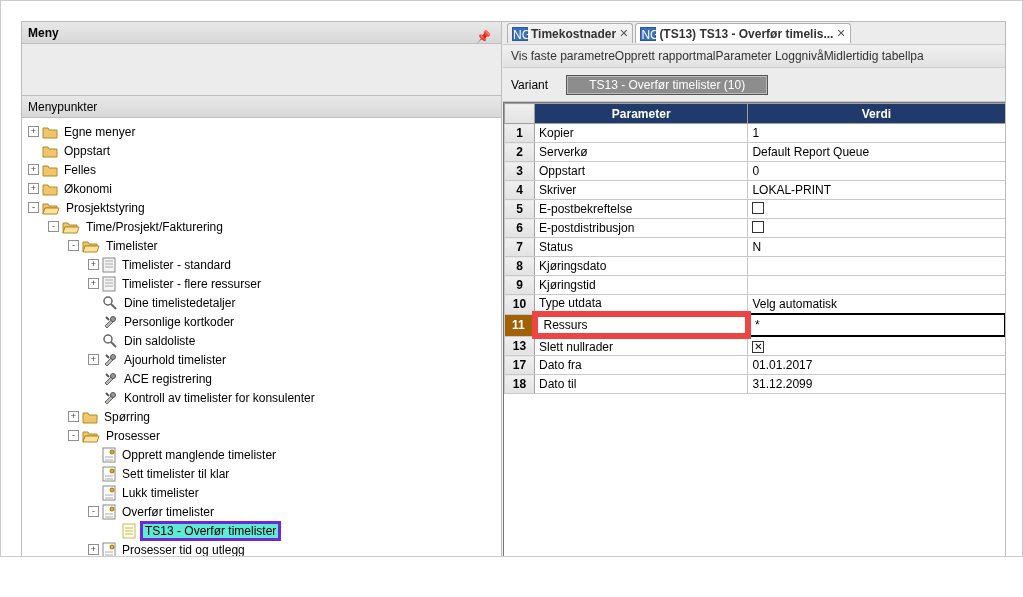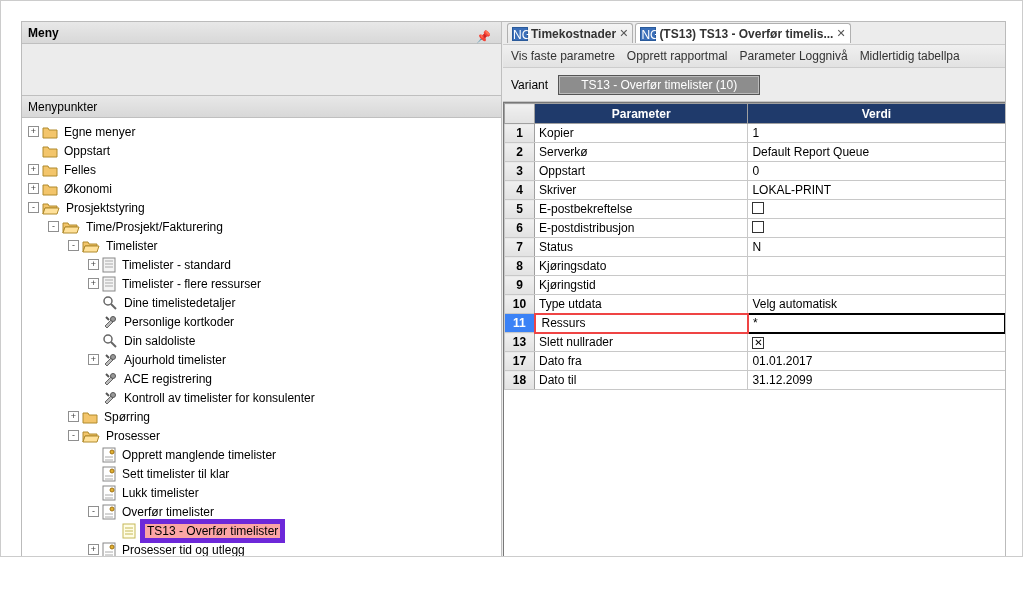--- a/index.html
+++ b/index.html
@@ -91,22 +91,22 @@
     background: transparent;
   }
   .node .icon {
     margin-right: 4px;
     flex: none;
     display: inline-flex;
     align-items: center;
   }
   .node .label { padding: 0 2px; }
   .node.highlight .label {
-    background: #fca5a5;
-    border: 5px solid #6d28d9;
+    background: #5eead4;
+    border: 3px solid #6d28d9;
     padding: 0 2px;
   }
   .ind-0 { padding-left: 4px; }
   .ind-1 { padding-left: 24px; }
   .ind-2 { padding-left: 44px; }
   .ind-3 { padding-left: 64px; }
   .ind-4 { padding-left: 84px; }
 
   
   .right-pane {
@@ -149,31 +149,31 @@
   }
   .tab .tab-label { font-weight: bold; color: #333; }
   .tab .close { color: #555; font-size: 11px; }
   .toolbar-row {
     height: 24px;
     background: linear-gradient(#f0f0f0,#e2e2e2);
     border-top: 1px solid #ccc;
     border-bottom: 1px solid #ccc;
     display: flex;
     align-items: center;
-    gap: 12px;
+    gap: 0;
     padding-left: 8px;
     color: #333;
   }
   .toolbar-item { cursor: pointer; }
   .variant-row {
     height: 34px;
     background: #ececec;
     display: flex;
     align-items: center;
-    gap: 10px;
+    gap: 18px;
     padding-left: 8px;
     border-bottom: 1px solid #c5c5c5;
   }
   .variant-field {
     background: #8d8d8d;
     color: #fff;
     padding: 2px 22px 2px 22px;
     border: 1px solid #555;
     box-shadow: inset 0 0 0 1px #bbb;
     min-width: 200px;
@@ -210,25 +210,25 @@
     background: #fff;
     vertical-align: middle;
   }
   table.param td.rownum {
     background: linear-gradient(#f0f0f0,#e2e2e2);
     text-align: center;
     font-weight: bold;
     border-right: 1px solid #a0a0a0;
   }
   table.param tr.selected td.name {
-    border: 2px solid #ef4444;
+    border: 6px solid #ef4444;
     padding-left: 6px;
   }
   table.param tr.selected td.rownum {
-    background: #3b82f6;
+    background: #a16207;
     color: #fff;
   }
   table.param tr.selected td.value {
     border: 2px solid #000;
   }
   .chk {
     width: 12px; height: 12px; border: 1px solid #333; display:inline-block;
     text-align: center; font-size: 10px; line-height: 10px;
   }
   .grid-empty-area {

